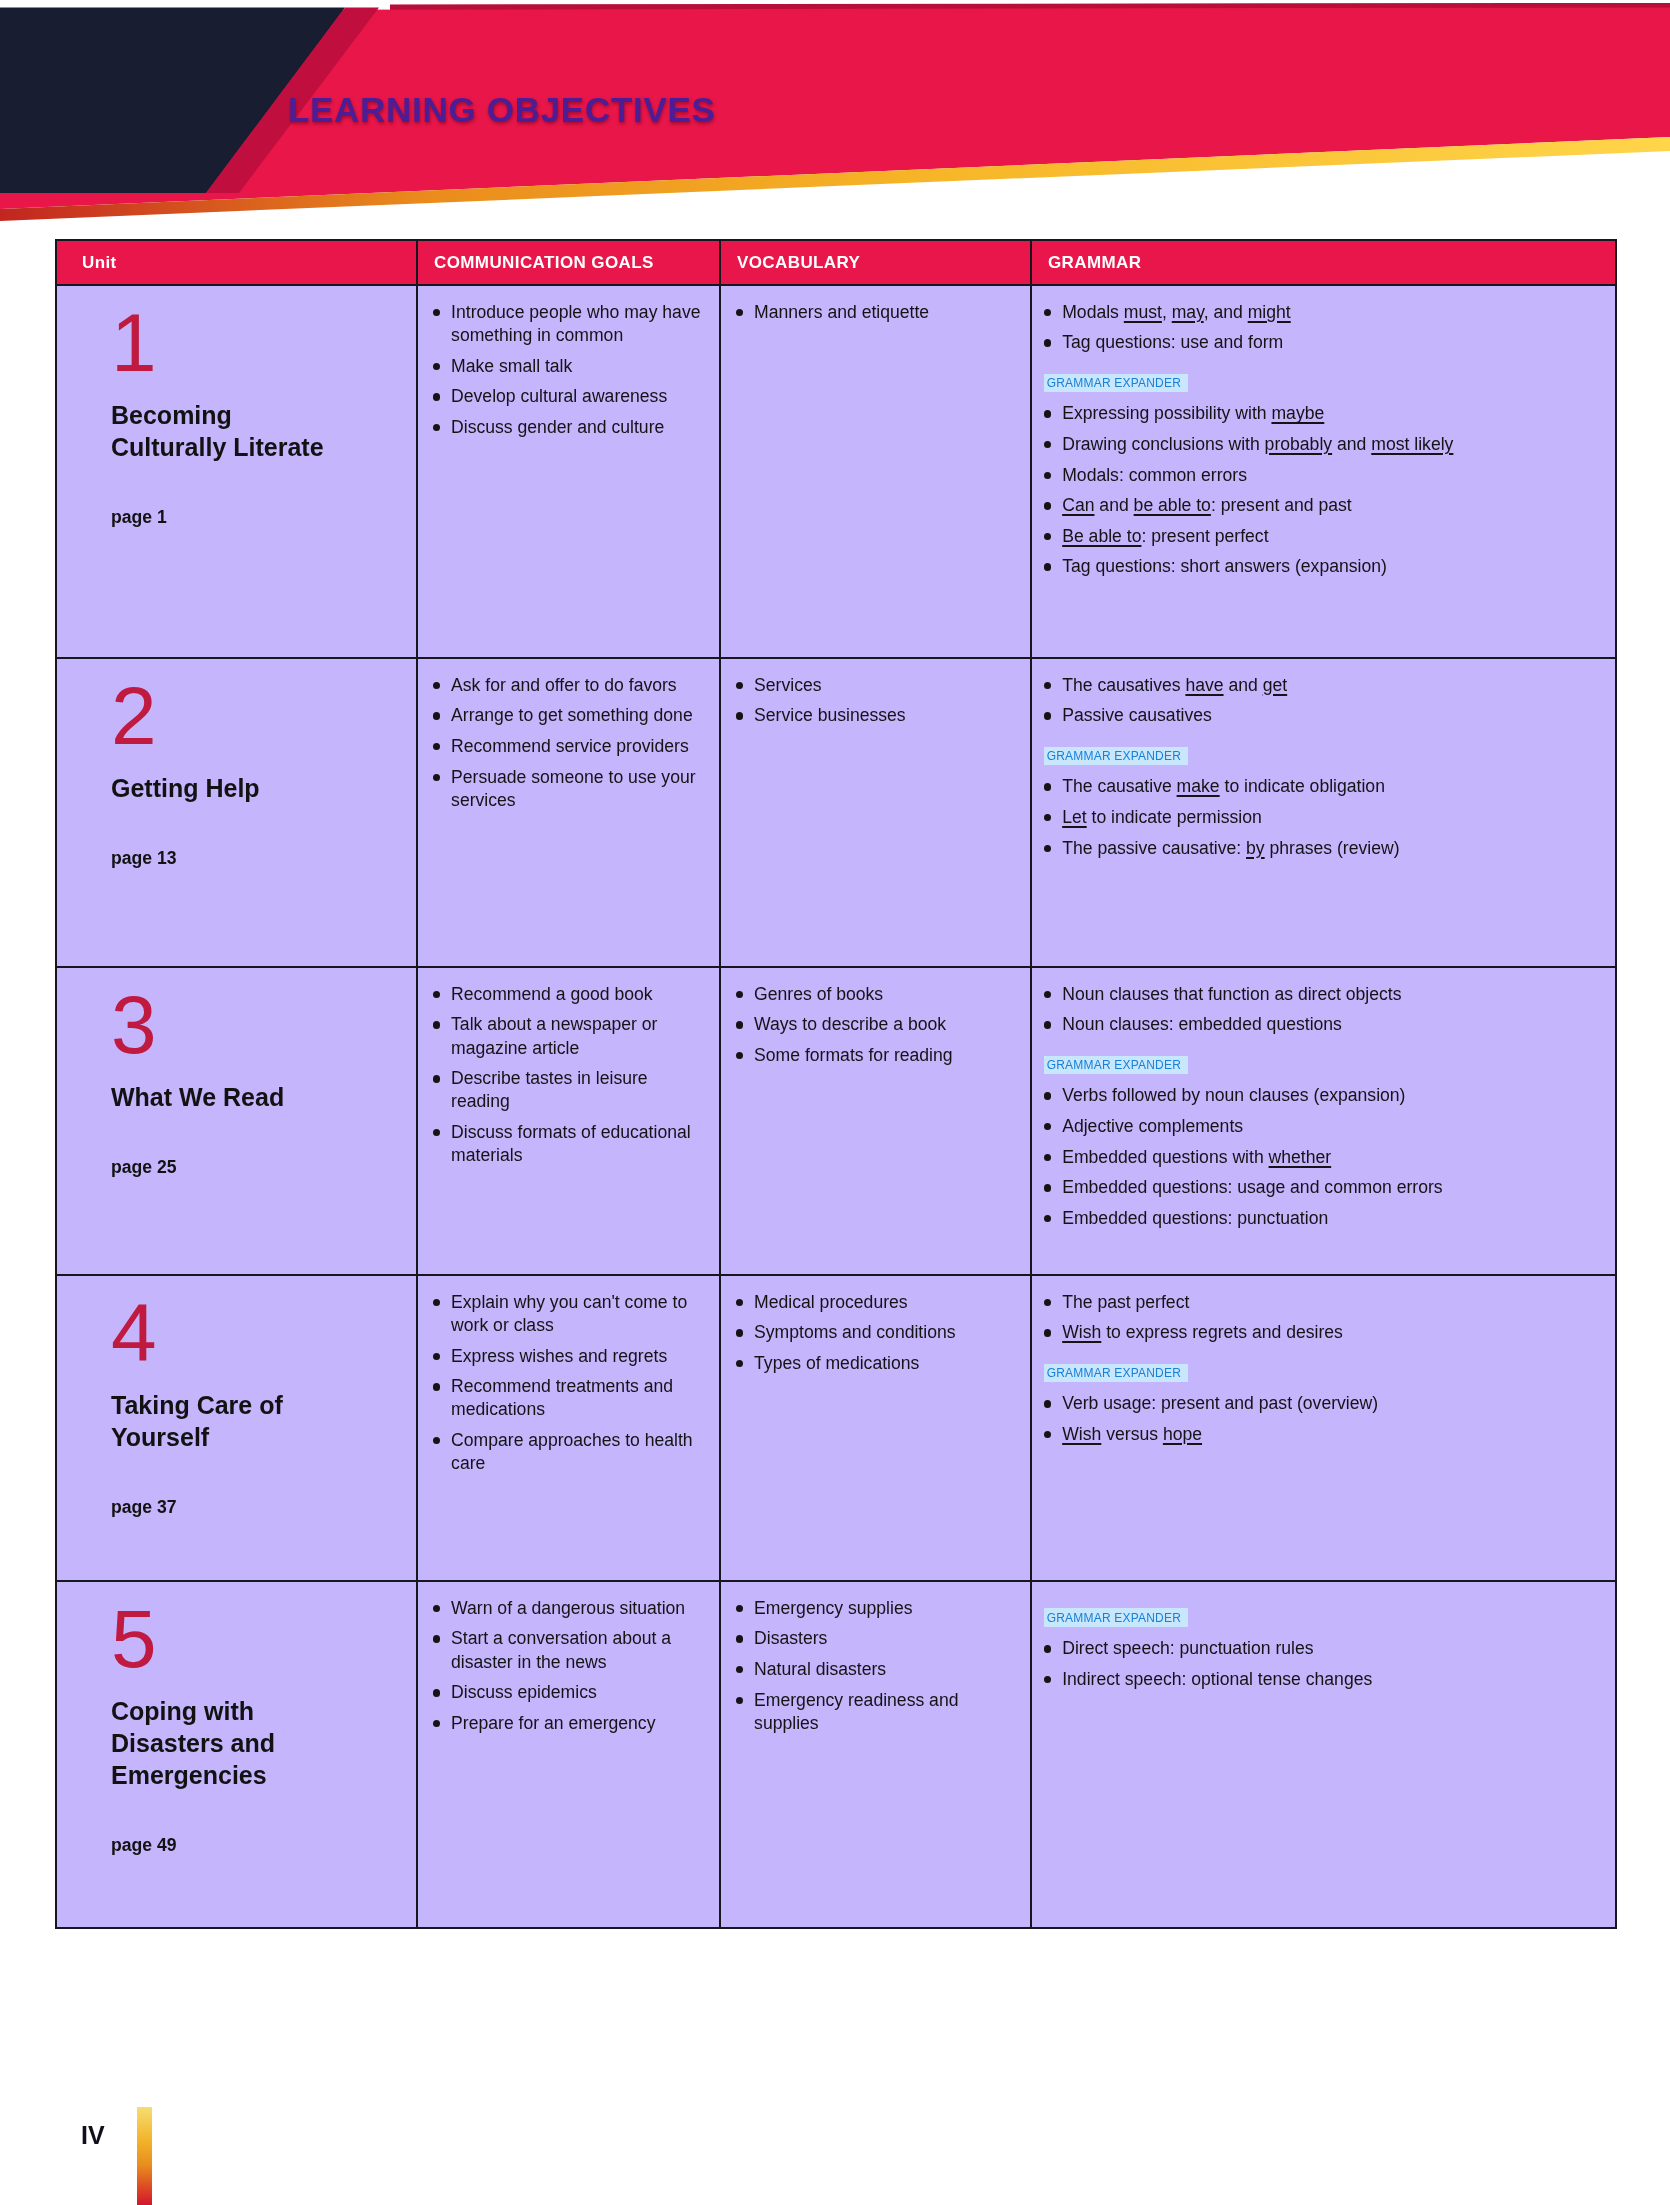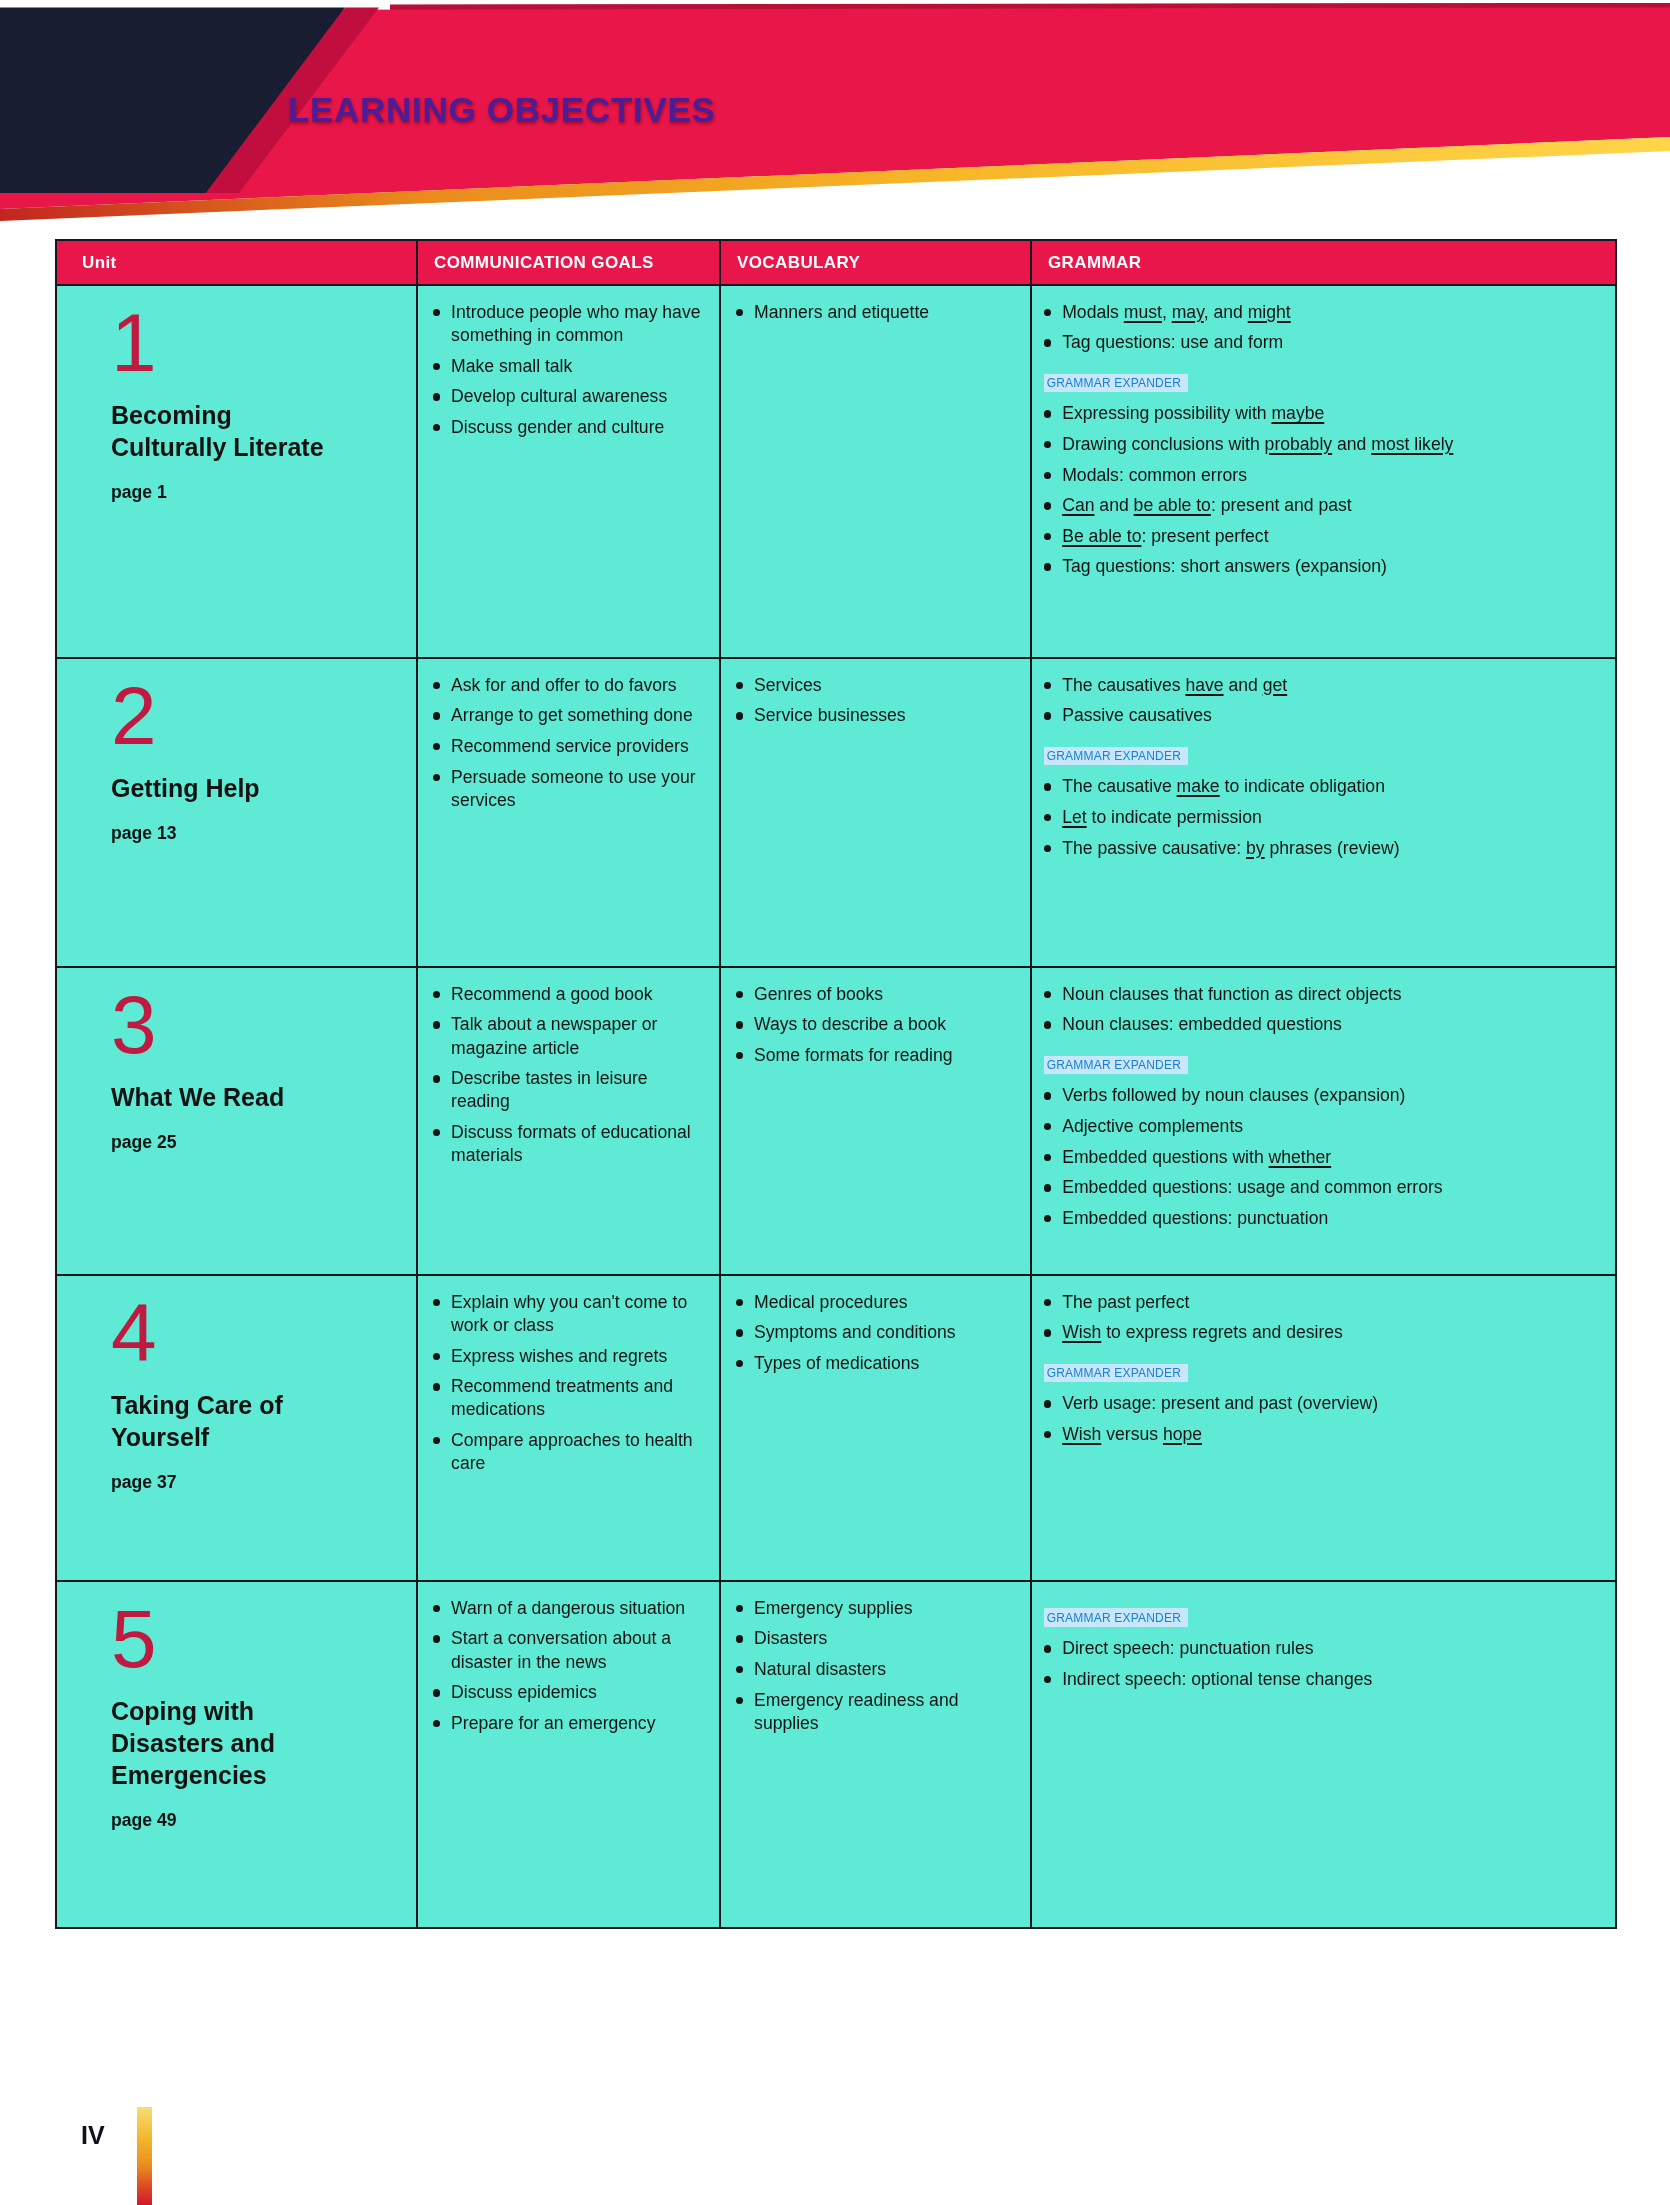--- a/index.html
+++ b/index.html
@@ -13,41 +13,41 @@
   .banner-pink{background:#e9164a;clip-path:polygon(0px 10.3px,1671px 7.4px,1671px 137px,0px 209px);}
   .banner-gold{background:linear-gradient(90deg,#c22520 0%,#ea8a1c 25%,#f6b527 55%,#ffd54a 100%);
                clip-path:polygon(0px 209px,1671px 137px,1671px 151px,0px 221px);}
   .banner-navy{background:#191d31;clip-path:polygon(0px 7.4px,345px 7.4px,206px 193px,0px 193px);}
   .banner-fold{background:#c00f3e;clip-path:polygon(345px 7.4px,379px 7.4px,239px 193px,206px 193px);}
   .banner-title{position:absolute;left:288px;top:90px;color:#4c1d95;font-size:35px;font-weight:bold;
                 letter-spacing:0.7px;text-shadow:0.7px 1.5px 3.7px rgba(120,0,25,.6);}
 
   
   .lo-table{position:absolute;left:55px;top:239px;width:1562px;border:2.2px solid #16161f;
-            background:#5eead4;box-sizing:border-box;}
+            background:#c4b5fd;box-sizing:border-box;}
   .row{display:grid;grid-template-columns:359px 303px 311px 1fr;box-sizing:border-box;}
   .unit-row{border-top:2.2px solid #16161f;}
   .lo-table > :nth-child(2){height:373px;}
   .lo-table > :nth-child(3){height:309px;}
   .lo-table > :nth-child(4){height:308px;}
   .lo-table > :nth-child(5){height:306px;}
   .lo-table > :nth-child(6){height:347px;}
 
   .header-row{background:#e8164a;height:43px;}
   .hcell{color:#ffffff;font-weight:bold;font-size:17px;display:flex;align-items:center;
          padding-left:16px;border-left:2.2px solid #16161f;box-sizing:border-box;letter-spacing:0.4px;}
   .hcell:first-child{border-left:none;padding-left:25px;}
 
   .cell{border-left:2.2px solid #16161f;padding:14.7px 17.6px 13.2px 14.7px;box-sizing:border-box;overflow:hidden;}
   .cell:first-child{border-left:none;}
 
   .unit-cell{padding:17.6px 14.7px 14.7px 54px;}
   .unit-number{font-size:82px;line-height:.95;font-weight:300;color:#c01a41;}
   .unit-title{font-size:25px;line-height:1.28;font-weight:bold;color:#121212;margin-top:18px;max-width:243px;}
-  .unit-page{font-size:17.6px;font-weight:bold;color:#121212;margin-top:19px;}
+  .unit-page{font-size:17.6px;font-weight:bold;color:#121212;margin-top:44px;}
 
   .bullet{display:flex;gap:11px;margin-bottom:7.4px;font-size:17.6px;line-height:1.32;color:#141414;}
   .dot{width:7.4px;height:7.4px;border-radius:50%;background:#141414;flex:0 0 auto;margin-top:8px;}
   .bt u{text-decoration:underline;text-decoration-thickness:1.8px;text-underline-offset:2.9px;}
 
   .grammar-cell{padding-left:11.8px;}
   .expander-label{display:inline-block;font-size:12px;font-weight:normal;color:#1780d8;
                   background:#c9e7fc;padding:2.2px 7.4px 2.2px 2.9px;margin:11.8px 0 10.3px 0;letter-spacing:0.2px;}
 
   

